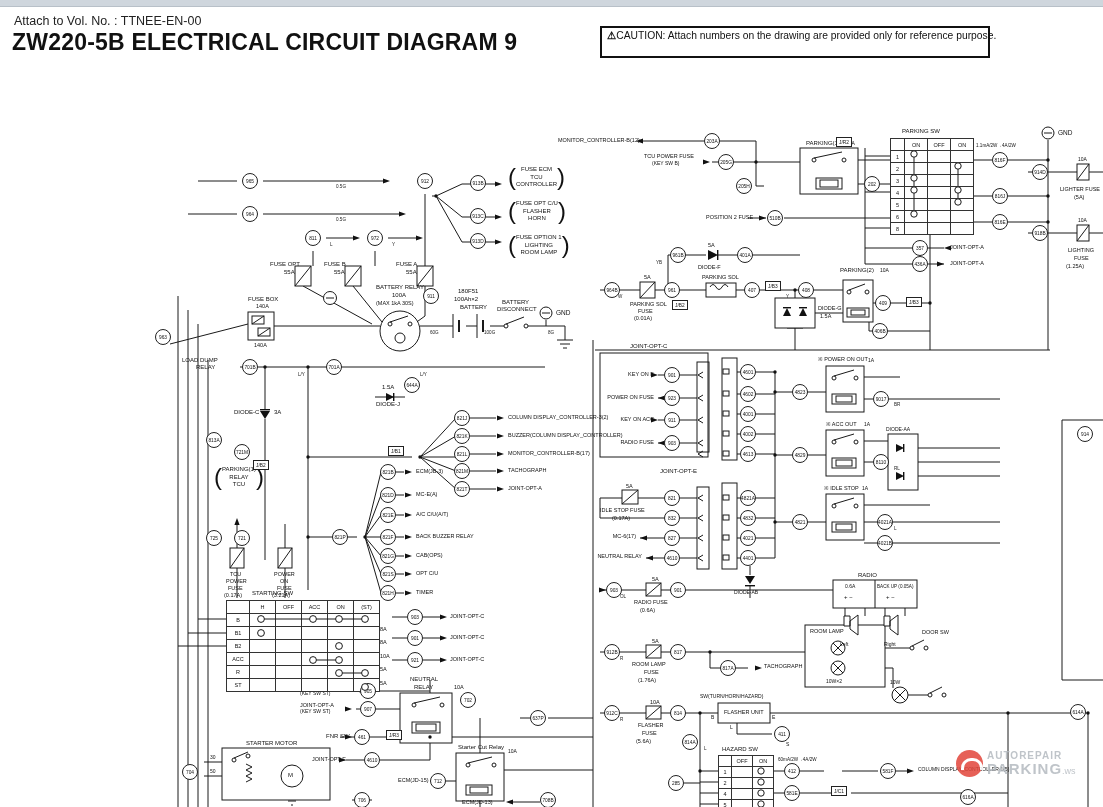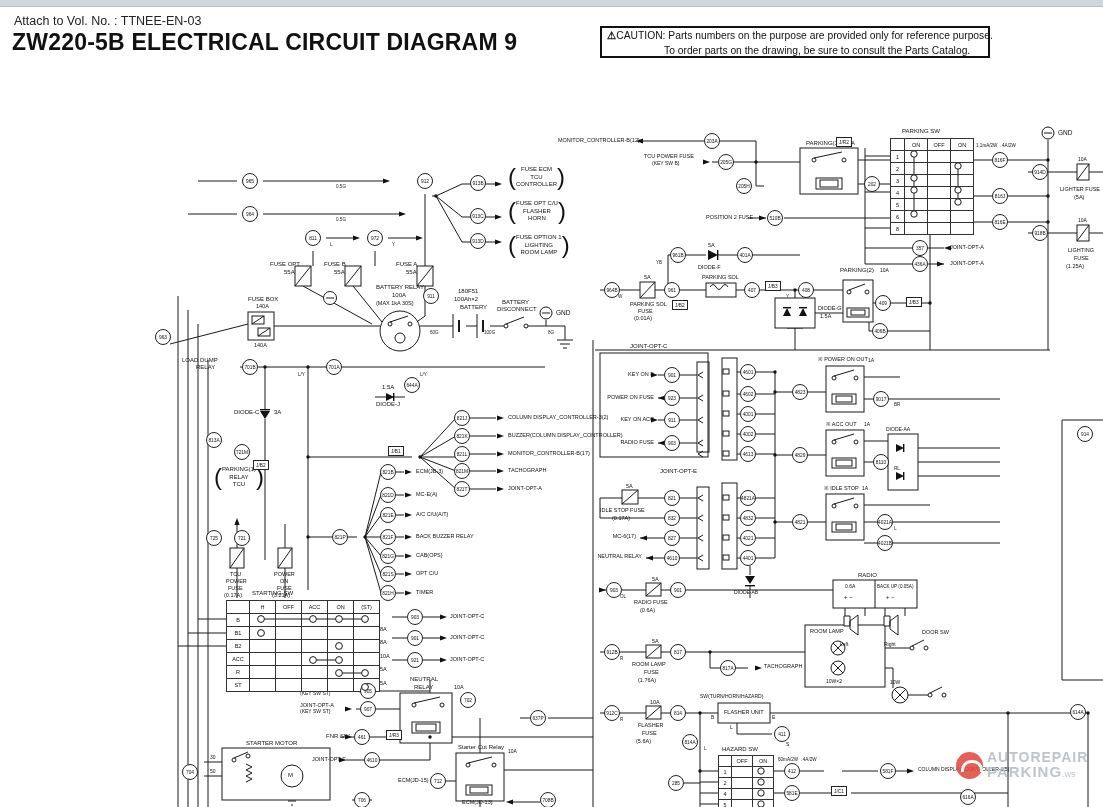--- a/index.html
+++ b/index.html
@@ -31,33 +31,32 @@
   #t-start tr th:first-child{width:22px}
   #t-park td,#t-park th{width:22px;height:11px}
   #t-park tr th:first-child{width:13px}
   #t-haz td,#t-haz th{width:20px;height:10px}
   #t-haz tr th:first-child{width:12px}
   .wm{position:absolute;left:956px;top:750px;display:flex;align-items:center;opacity:.85;z-index:5}
   .wm .dot{width:27px;height:27px;border-radius:50%;background:#e2453a;position:relative;flex:none}
   .wm .dot:after{content:"";position:absolute;left:5px;top:8px;width:16px;height:9px;border:3px solid #fff;
                  border-bottom:none;border-radius:10px 10px 0 0}
   .wm .txt{margin-left:4px;color:#b4bac0;font-weight:bold;line-height:1}
-  .wm .t1{font-size:14px;letter-spacing:1px}
+  .wm .t1{font-size:10px;letter-spacing:1px}
   .wm .t2{font-size:15px;letter-spacing:1px}
   .wm .t3{font-size:9px;font-weight:normal}
 </style>
 </head>
 <body>
 
 <div id="topbar"></div>
-<div class="hdr-attach">Attach to Vol. No. : TTNEE-EN-03</div>
+<div class="hdr-attach">Attach to Vol. No. : TTNEE-EN-00</div>
 <div class="hdr-title">ZW220-5B ELECTRICAL CIRCUIT DIAGRAM 9</div>
 <div class="caution">
-  <div><span class="warn">⚠</span><span>CAUTION: Parts numbers on the purpose are provided only for reference purpose.</span></div>
-  <div class="l2">To order parts on the drawing, be sure to consult the Parts Catalog.</div>
+  <div><span class="warn">⚠</span><span>CAUTION: Attach numbers on the drawing are provided only for reference purpose.</span></div>
 </div>
 
 <svg width="1103" height="807">
   <g stroke="#1a1a1a" stroke-width="1" fill="none">
     <path d="M178,296 V807 M188,310 V807 M198,324 V807 M208,360 V807 M237,181 H198 M237,214 H188
              M263,181 H384 M263,214 H400 M326,238 H354 M388,238 H417 M313,251 V266 M375,251 V266
              M303,286 L372,324 M353,286 L382,322 M425,194 V266 M425,286 V316 L414,324
              M432,196 H436 M436,196 L462,184 H496 M436,196 L462,217 H496 M436,196 L462,242 H496 M170,344 L248,324"></path>
     <path d="M272,326 H380 M420,326 H453 M466,326 H477 M490,326 H504 M528,326 H546
              M453,314 V338 M477,314 V338 M546,320 V326 M546,326 H565 M565,326 V340

